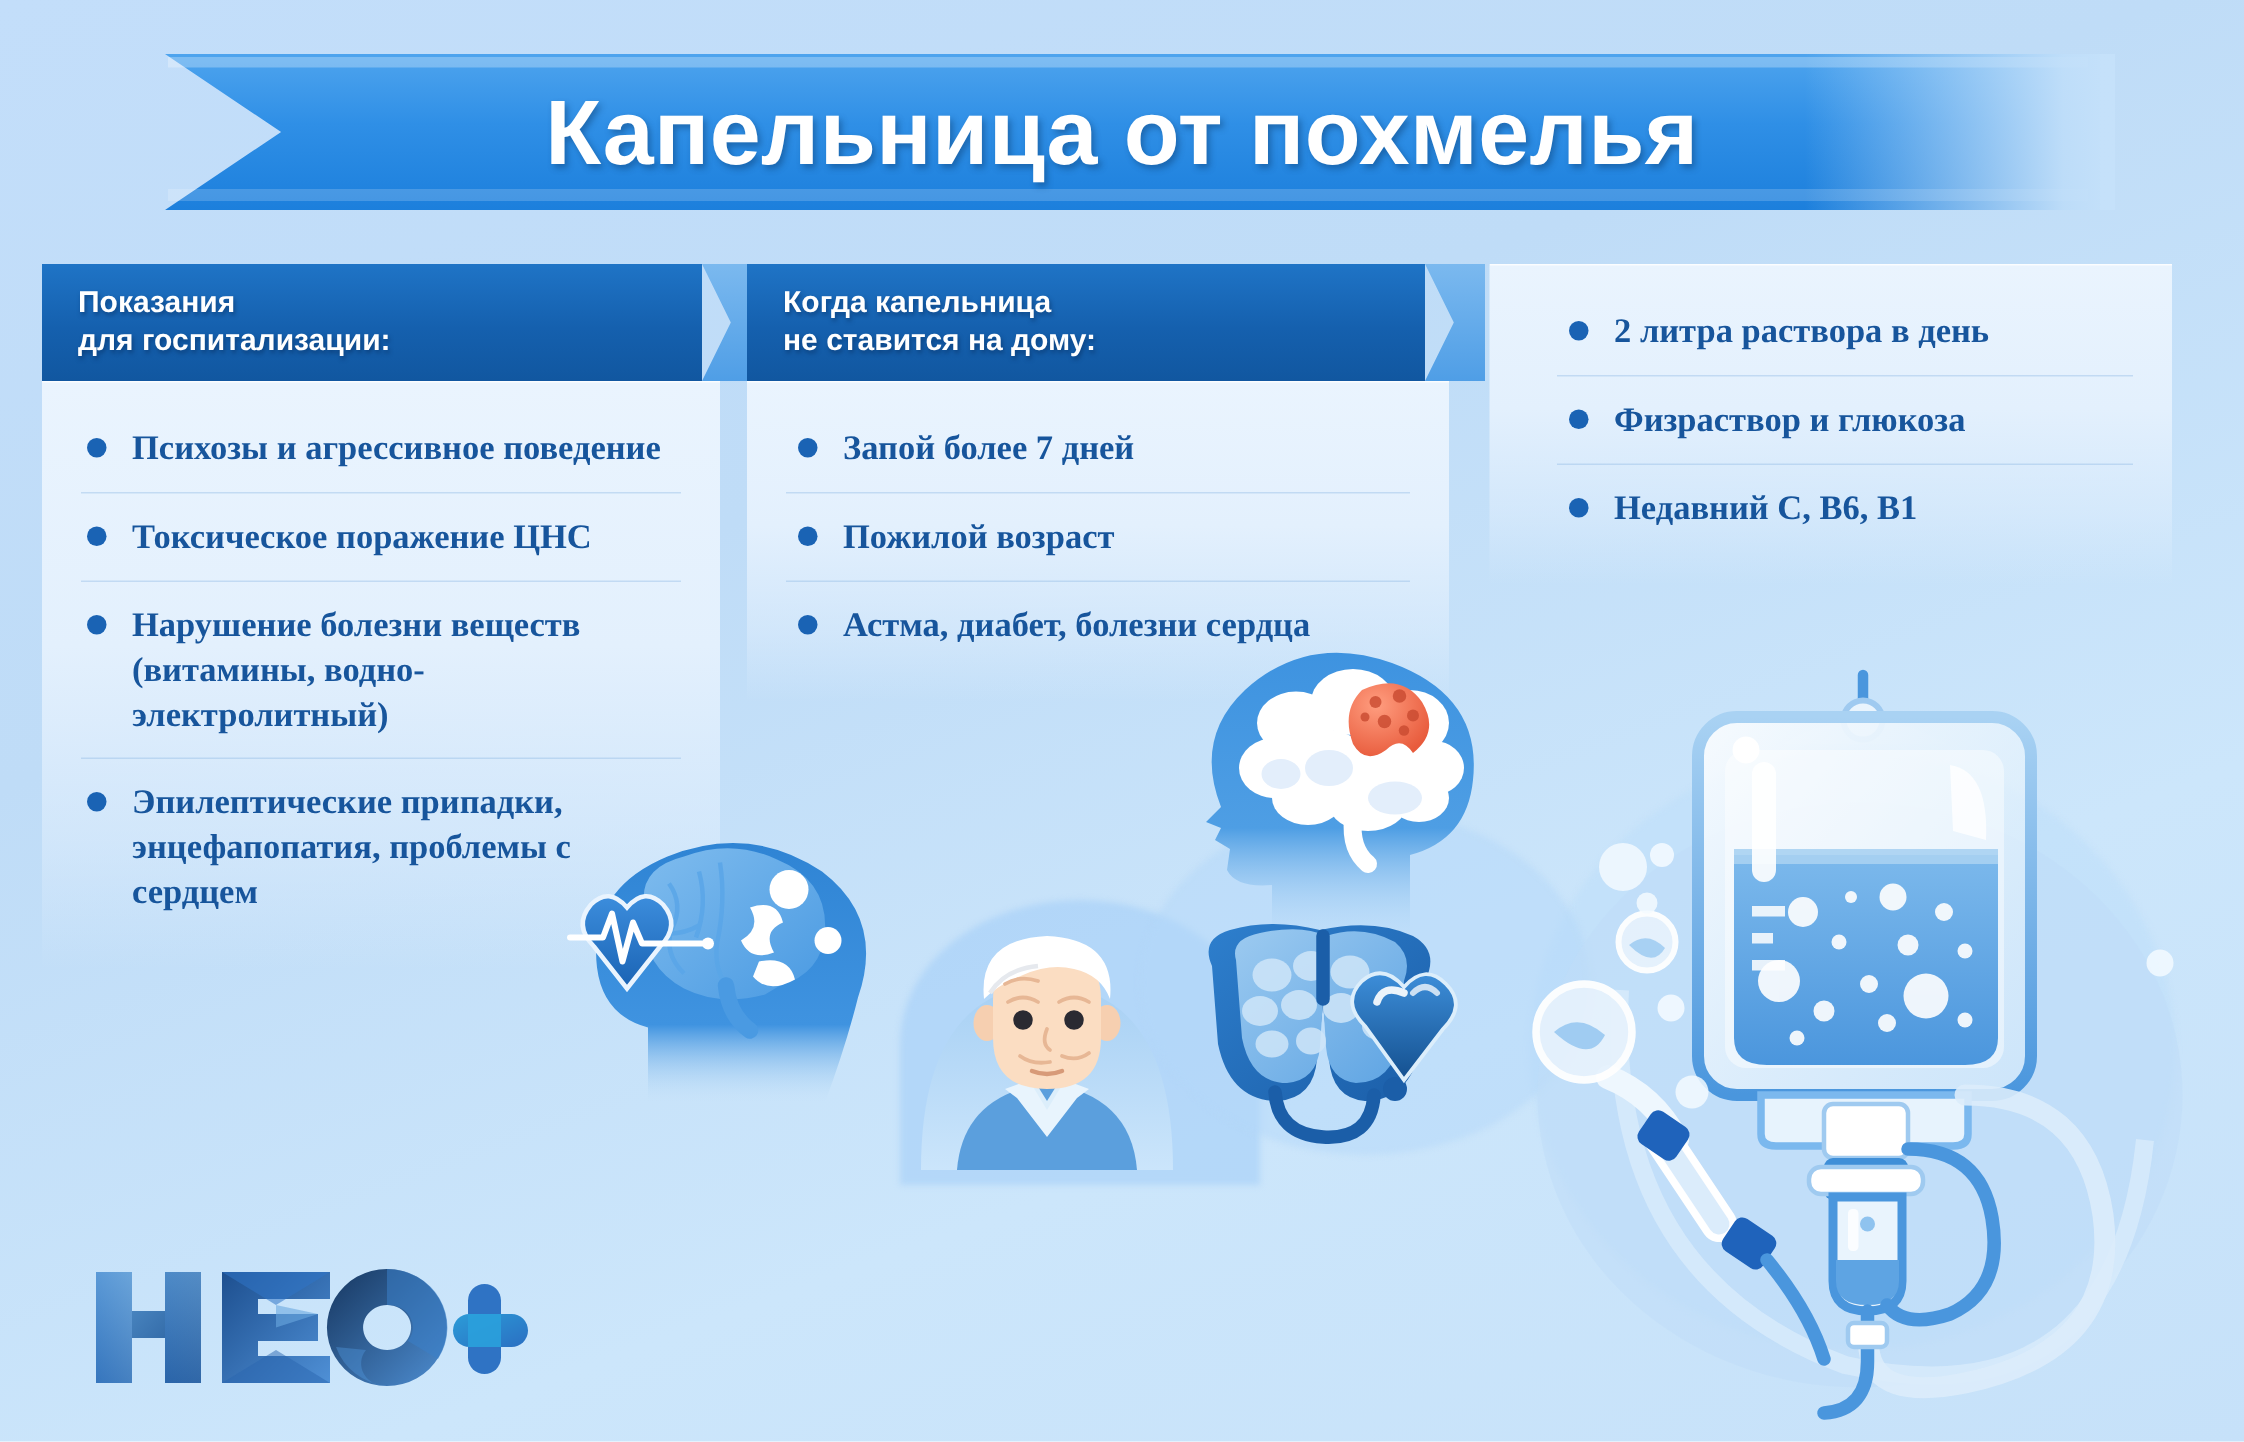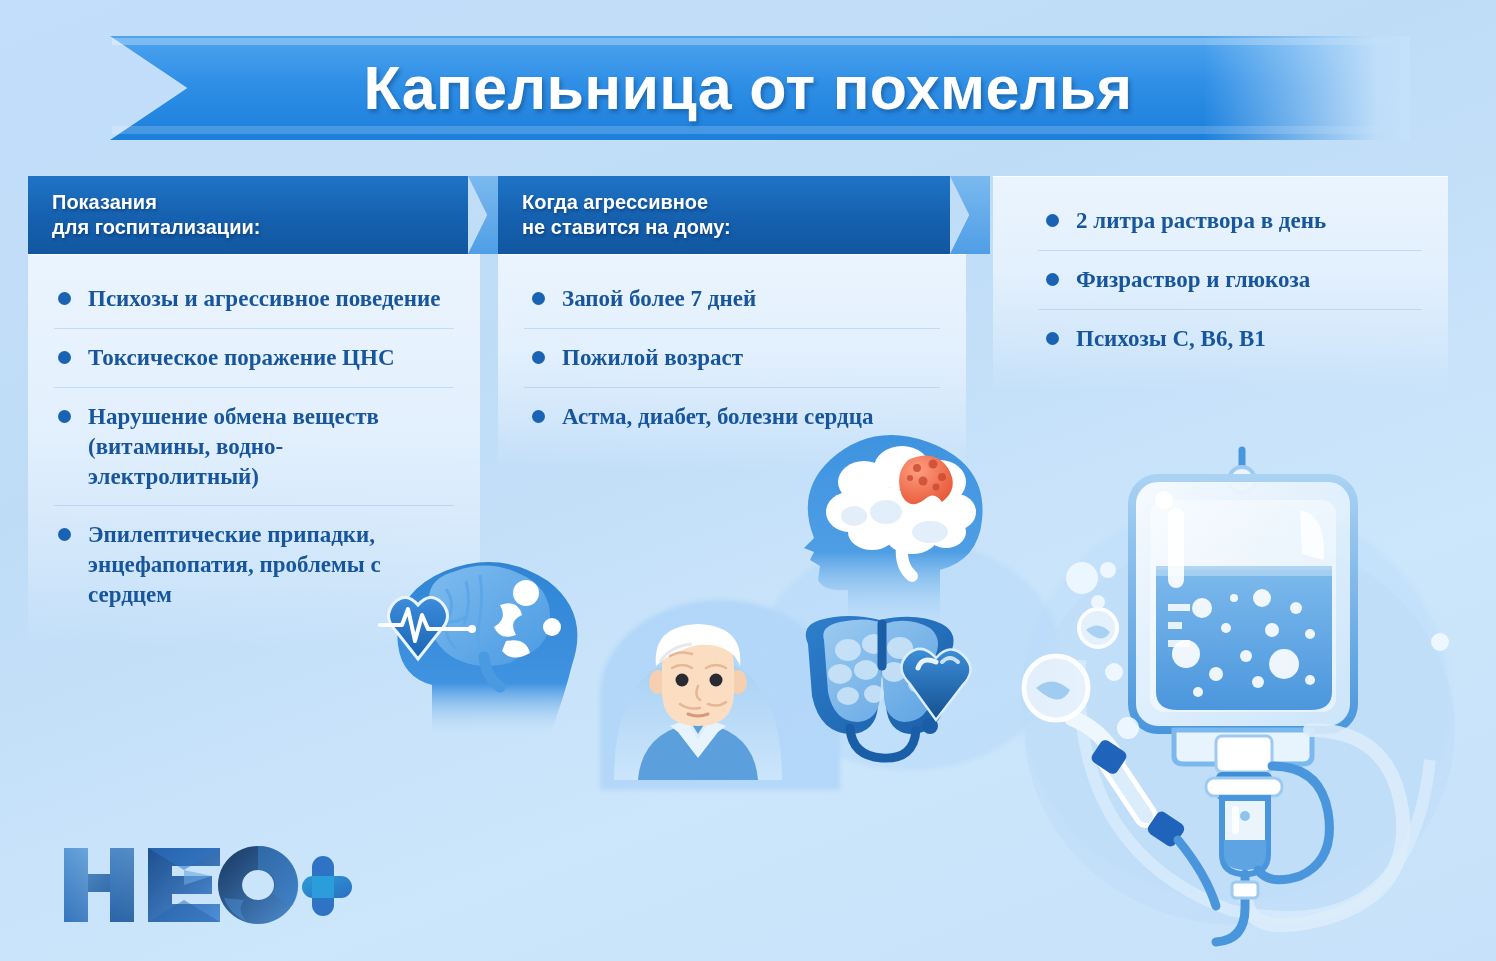--- a/index.html
+++ b/index.html
@@ -115,43 +115,43 @@
 
   <div class="col c1">
     <div class="hdr">
       <div>Показания</div>
       <div>для госпитализации:</div>
       <div class="hdr-notch"></div>
     </div>
     <div class="card">
       <div class="item">Психозы и агрессивное поведение</div>
       <div class="item">Токсическое поражение ЦНС</div>
-      <div class="item">Нарушение обмена веществ (витамины, водно-электролитный)</div>
+      <div class="item">Нарушение болезни веществ (витамины, водно-электролитный)</div>
       <div class="item">Эпилептические припадки, энцефапопатия, проблемы с сердцем</div>
     </div>
   </div>
 
   <div class="col c2">
     <div class="hdr">
-      <div>Когда агрессивное</div>
+      <div>Когда капельница</div>
       <div>не ставится на дому:</div>
       <div class="hdr-notch"></div>
     </div>
     <div class="card">
       <div class="item">Запой более 7 дней</div>
       <div class="item">Пожилой возраст</div>
       <div class="item">Астма, диабет, болезни сердца</div>
     </div>
   </div>
 
   <div class="col c3">
     <div class="card">
       <div class="item">2 литра раствора в день</div>
       <div class="item">Физраствор и глюкоза</div>
-      <div class="item">Психозы С, В6, В1</div>
+      <div class="item">Недавний С, В6, В1</div>
     </div>
   </div>
 
   <div class="ill ill-head1">
     <svg viewBox="0 0 250 190" width="250" height="190">
       <defs>
         <linearGradient id="hgA" x1="0" y1="0" x2="0" y2="1">
           <stop offset="0%" stop-color="#2f84d4"></stop>
             <stop offset="70%" stop-color="#3f93e0"></stop>
           <stop offset="100%" stop-color="#bcdcf6" stop-opacity="0"></stop>

